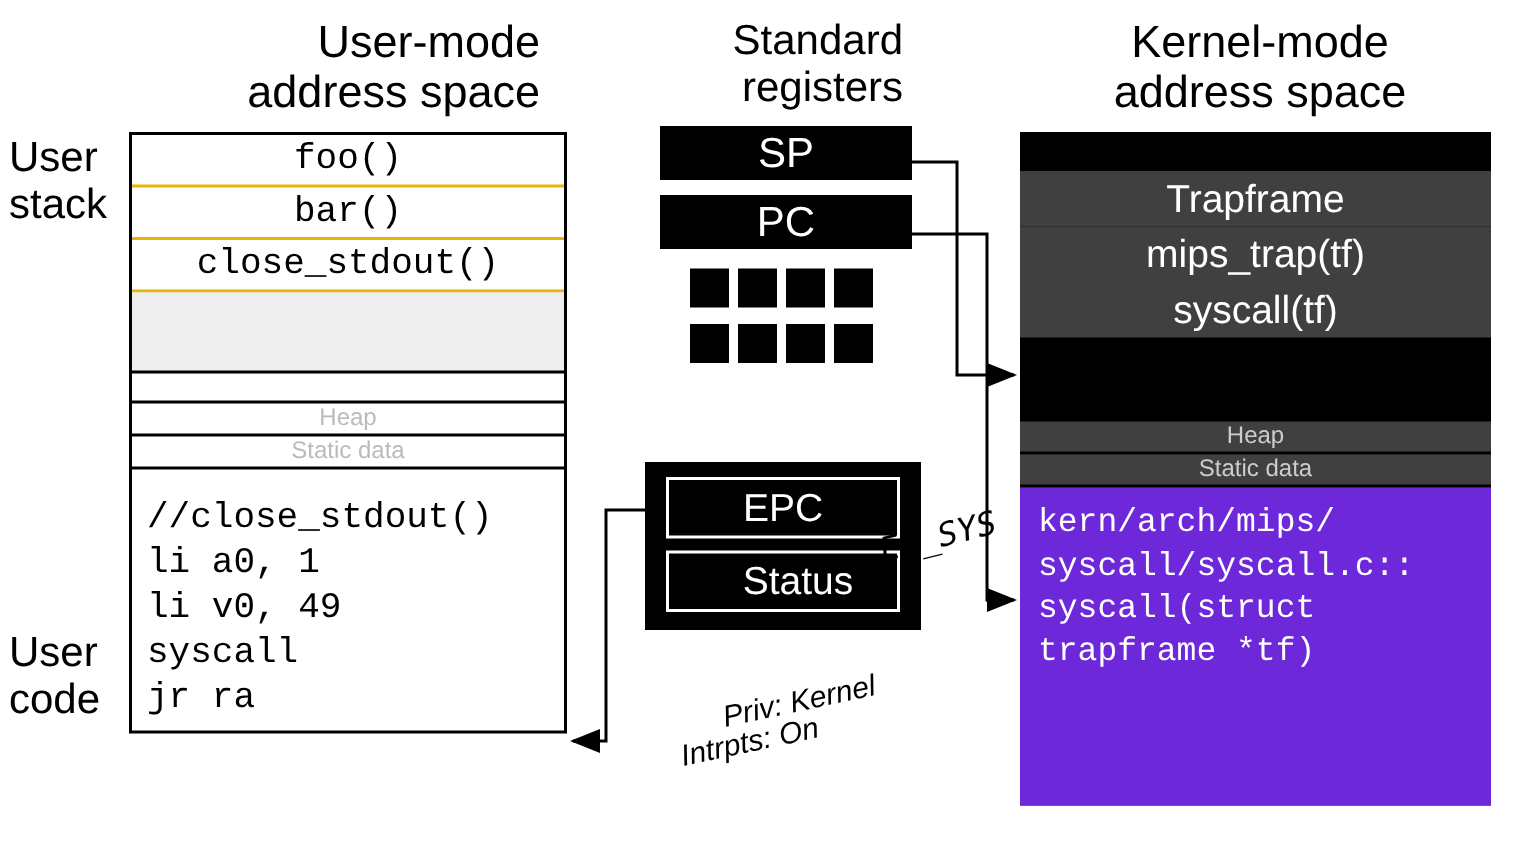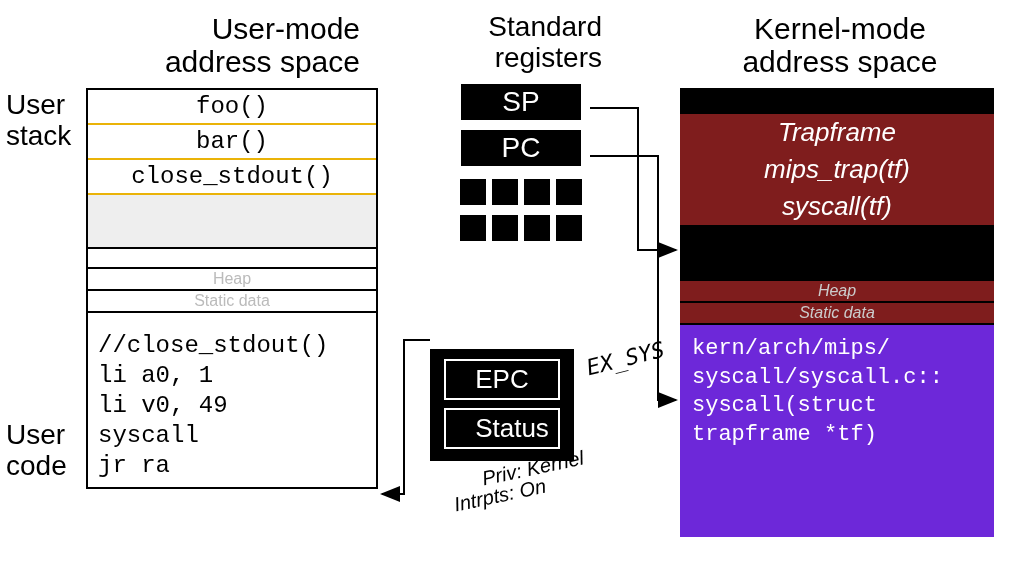--- a/index.html
+++ b/index.html
@@ -51,28 +51,28 @@
     white-space: pre;
     margin-top: 12px;
   }
 
   
   .mid-col { position: absolute; left: 440px; top: 12px; width: 162px; }
   .mid-title { font-size: 28px; font-weight: 300; text-align: right; line-height: 1.1; }
   .regbox {
     background: #000; color: #fff; text-align: center;
     font-size: 28px; padding: 2px 0; margin-top: 10px;
-    width: 120px; margin-left: auto; margin-right: auto;
+    width: 168px; margin-left: auto; margin-right: auto;
   }
   .dots { text-align: center; margin-top: 10px; }
   .dots .sq { display: inline-block; width: 26px; height: 26px; background: #000; margin: 3px 3px; }
   .special-box {
     position: absolute;
     left: 430px; top: 308px;
-    width: 144px; background: #000; padding: 10px 14px 12px 14px; margin-top: 41px;
+    width: 184px; background: #000; padding: 10px 14px 12px 14px;
   }
   .special-reg {
     border: 2px solid #fff; color: #fff;
     text-align: center; font-size: 26px; padding: 3px 0; margin-bottom: 8px;
   }
   .special-reg:last-child { margin-bottom: 0; padding-left: 20px; }
   .anno {
     position: absolute;
     font-size: 22px;
     font-family: "Segoe UI", Arial, sans-serif;
@@ -87,21 +87,21 @@
     width: 314px;
     background: #000;
   }
   .kern-col .kcell {
     text-align: center;
     color: #fff;
     font-size: 26px;
     padding: 3px 0;
     font-family: "Segoe UI", Arial, sans-serif;
   }
-  .kern-col .kcell.gray { background: #7f1d1d; font-style: italic; }
+  .kern-col .kcell.gray { background: #404040; }
   .kern-col .kcell.top { height: 26px; }
   .kern-col .kcell.thin { font-size: 16px; color: #ccc; padding: 1px 0;}
   .kern-col .kcell.gap { height: 24px; }
   .kcode {
     background: #6d28d9; color: #fff;
     font-family: Consolas, "Courier New", monospace;
     font-size: 22px; padding: 10px 12px;
     line-height: 1.3;
     white-space: pre;
     height: 212px;

